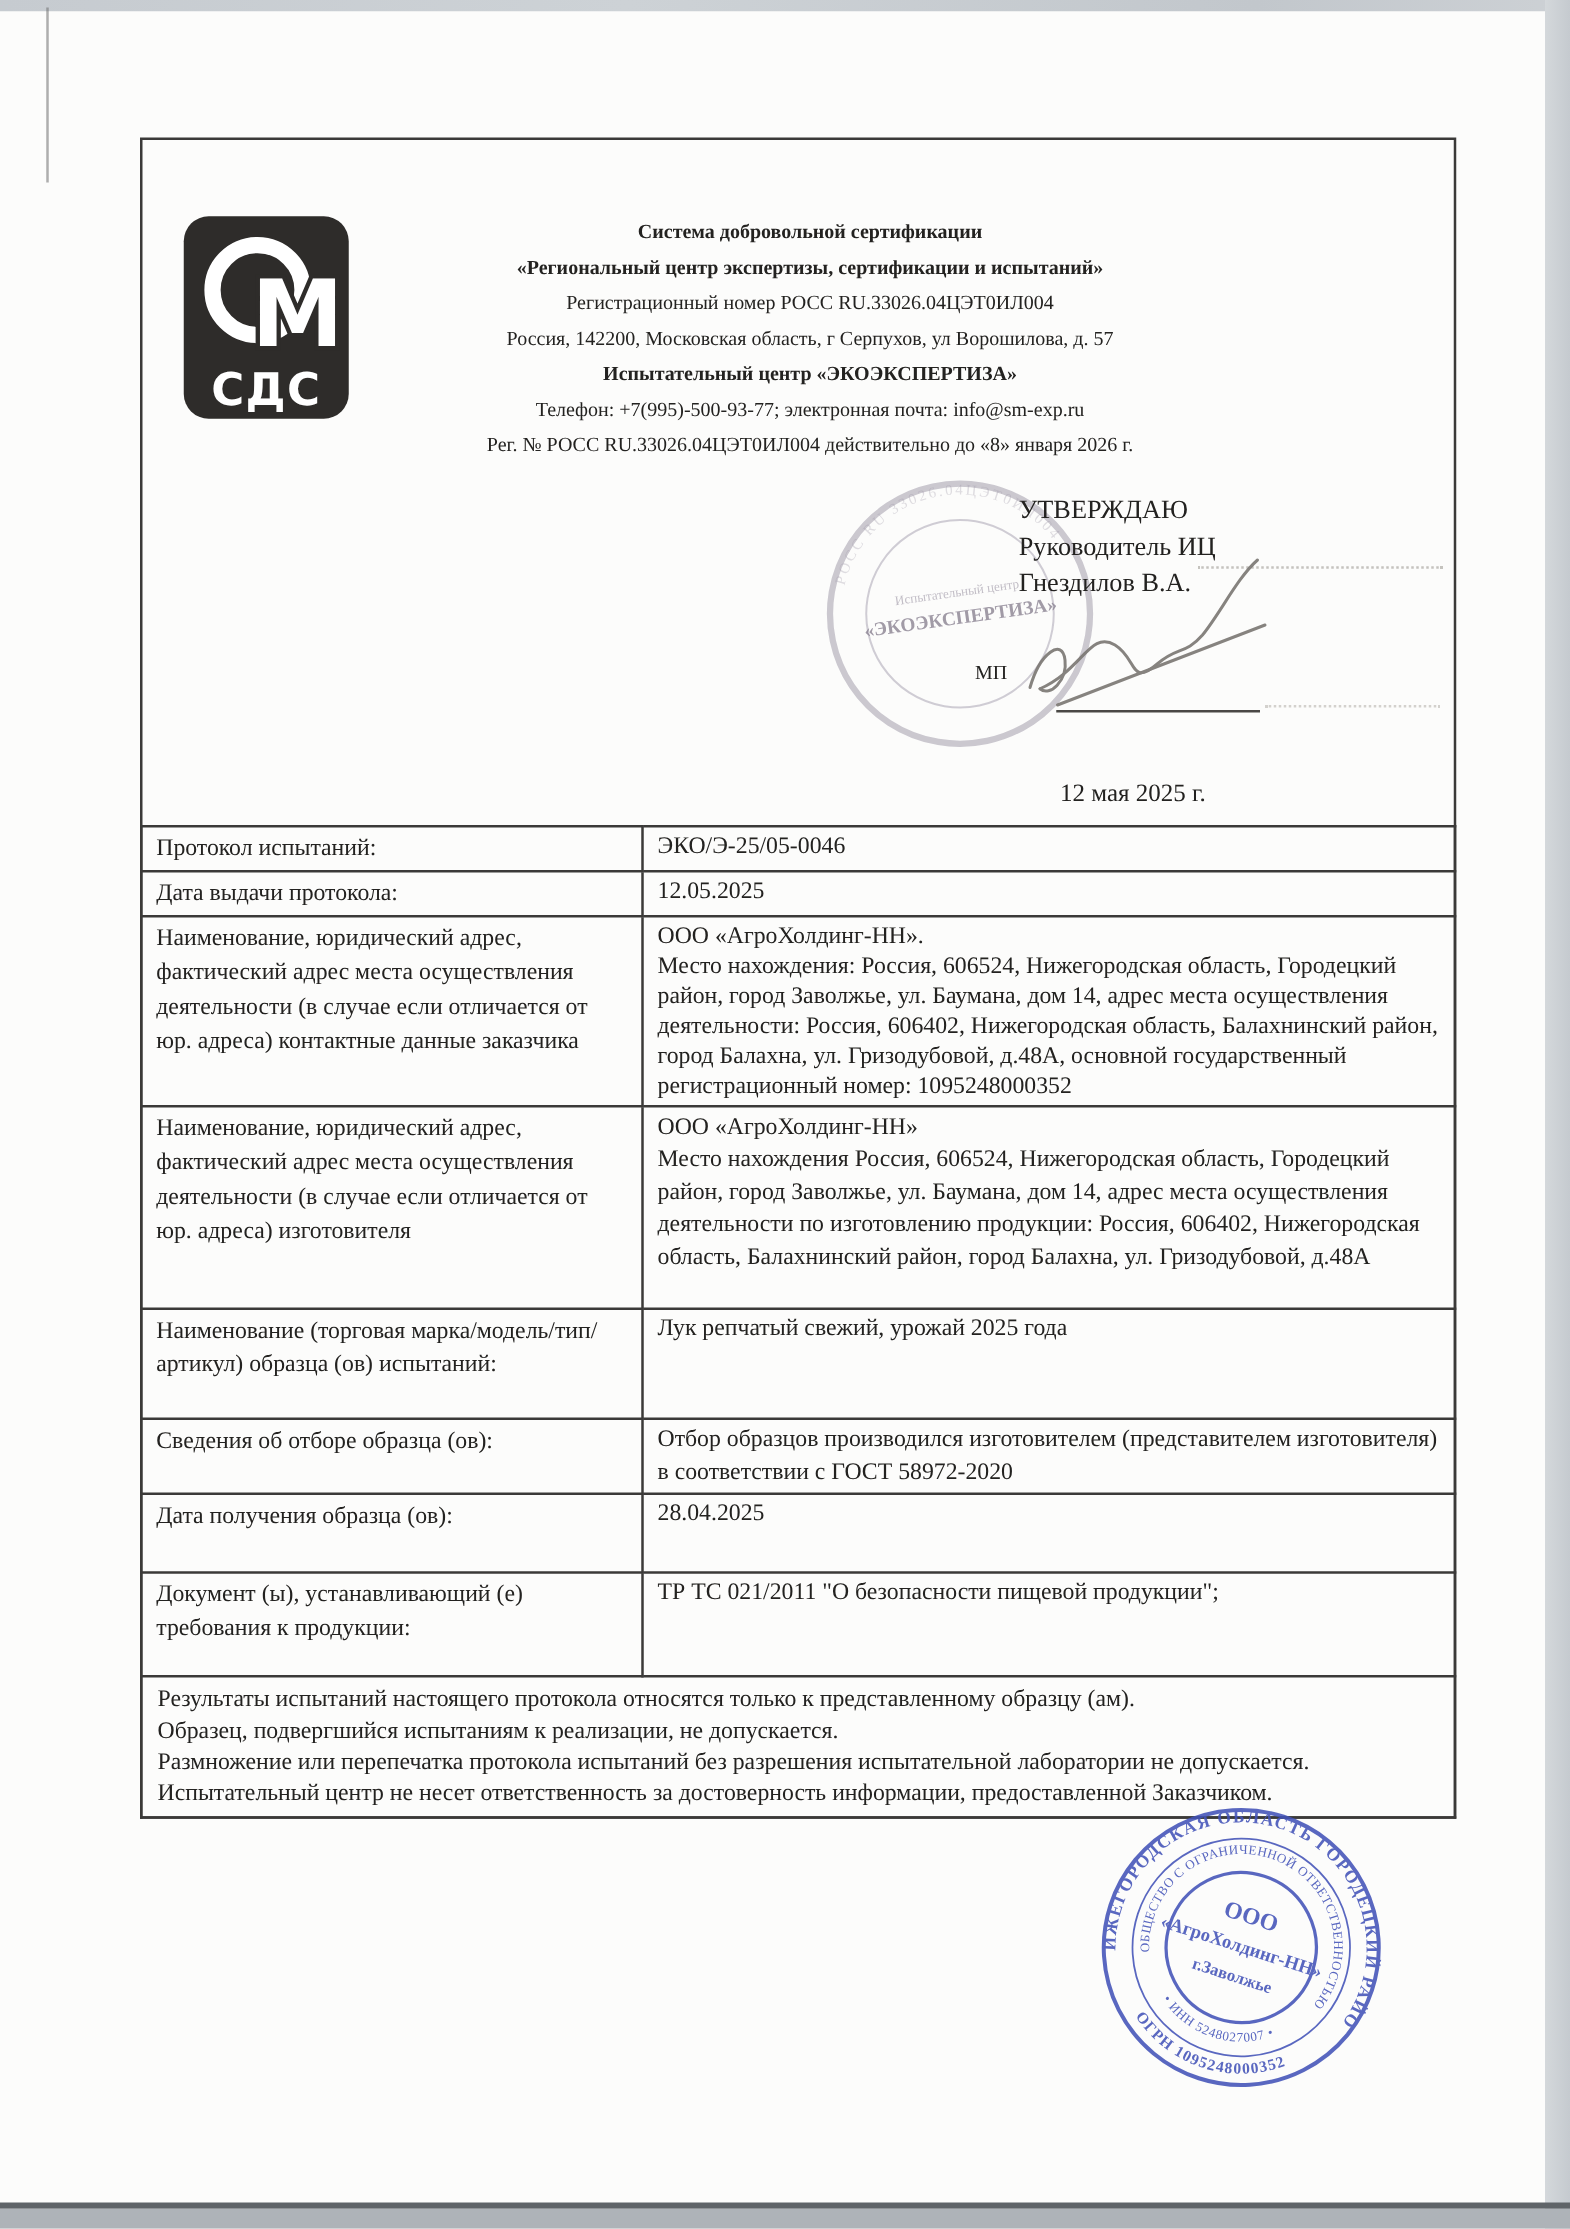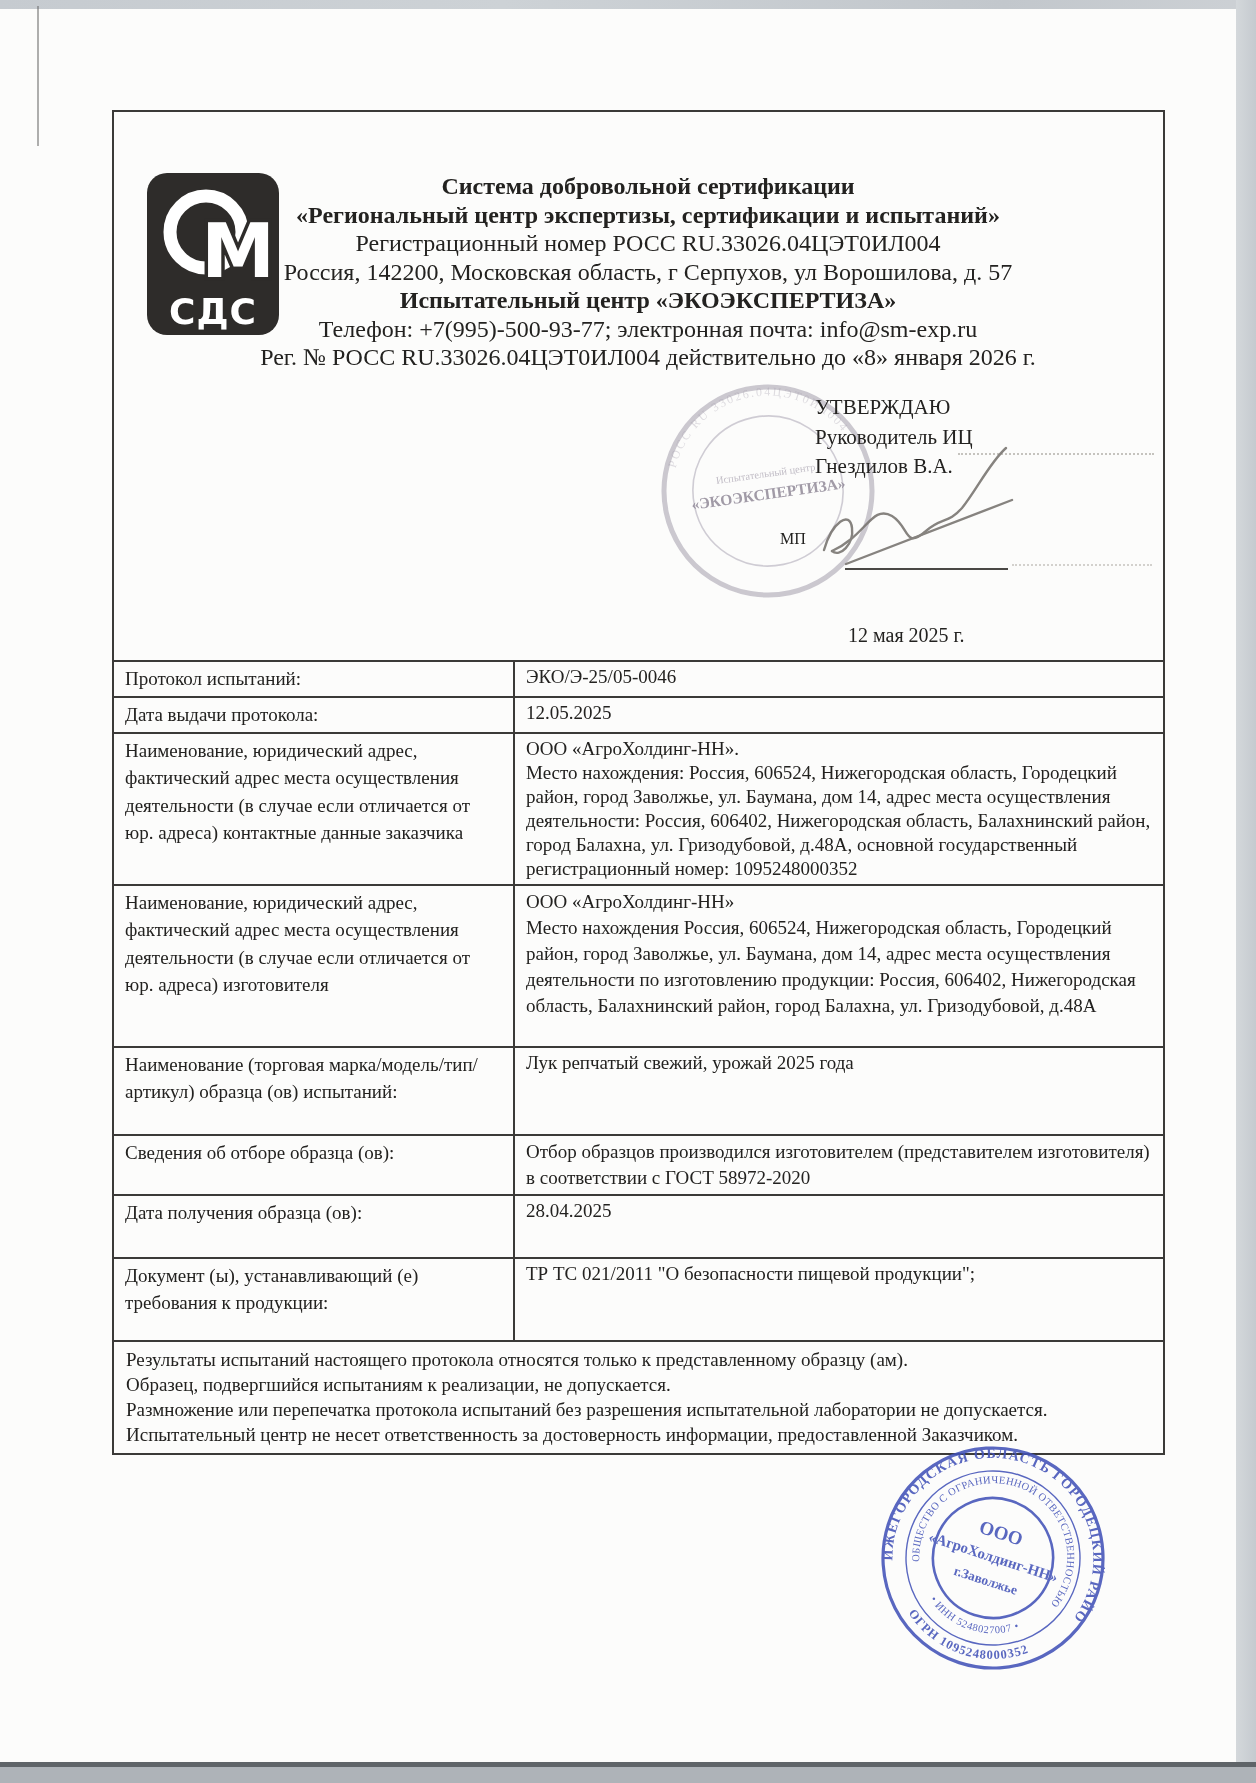--- a/index.html
+++ b/index.html
@@ -17,21 +17,21 @@
   .scan-fold{position:absolute;left:37px;top:6px;width:2px;height:140px;background:#6d6d6d;opacity:.55;}
 
   
   .frame{
     position:absolute;left:112px;top:110px;width:1053px;
     border:2px solid #3b3a38;box-sizing:border-box;
     display:flex;flex-direction:column;background:transparent;
   }
   .headerzone{position:relative;height:548px;}
 
-  .hdr-lines{position:absolute;left:0;right:0;top:60px;text-align:center;font-size:24px;line-height:28.5px;padding-left:19px;}
+  .hdr-lines{position:absolute;left:0;right:0;top:60px;text-align:center;font-size:16px;line-height:28.5px;padding-left:19px;}
   .hdr-lines .b{font-weight:bold;}
 
   .logo-wrap{position:absolute;left:32px;top:60px;width:134px;height:164px;}
 
   .approve{position:absolute;left:701px;top:281px;font-size:21px;line-height:29.5px;white-space:nowrap;}
   .mp{position:absolute;left:666px;top:418px;font-size:16px;}
   .sig-underline{position:absolute;left:731px;top:456px;width:163px;border-top:2px solid #4a4845;}
   .dots1{position:absolute;left:844px;top:341px;width:196px;border-top:2px dotted #a9a59f;opacity:.65;}
   .dots2{position:absolute;left:898px;top:452px;width:140px;border-top:2px dotted #b3afa9;opacity:.55;}
   .date-line{position:absolute;left:734px;top:512px;font-size:20px;}

